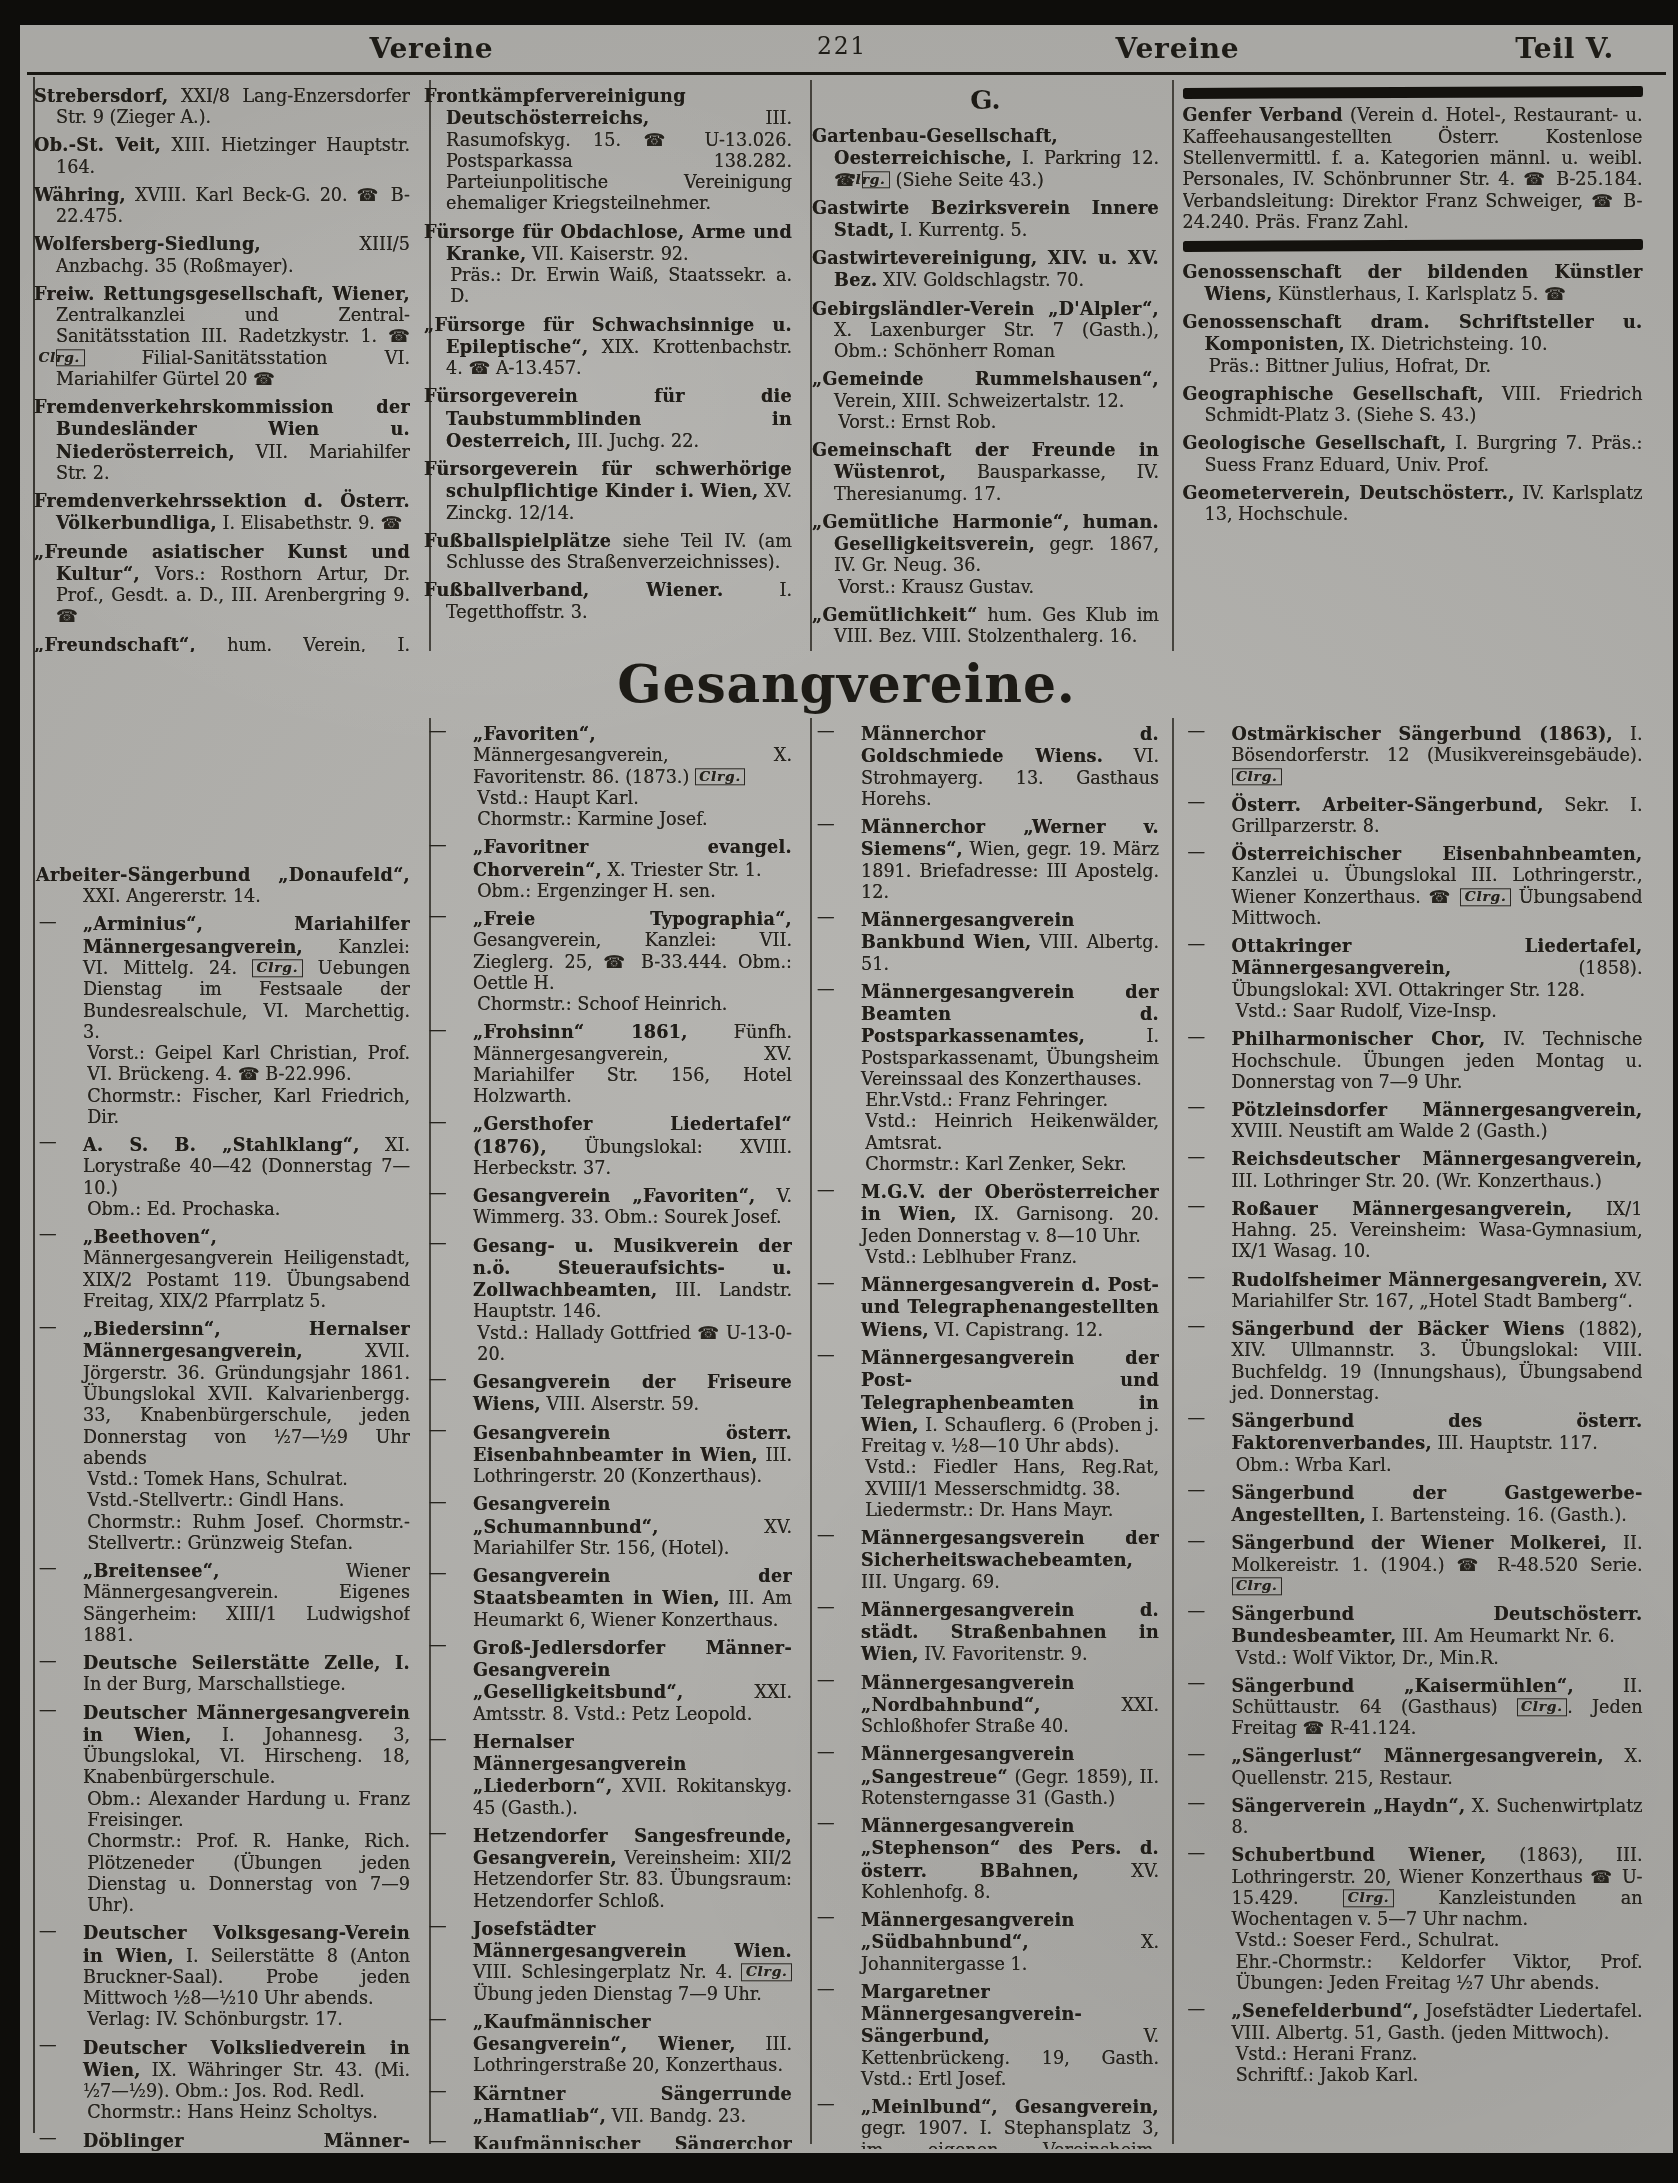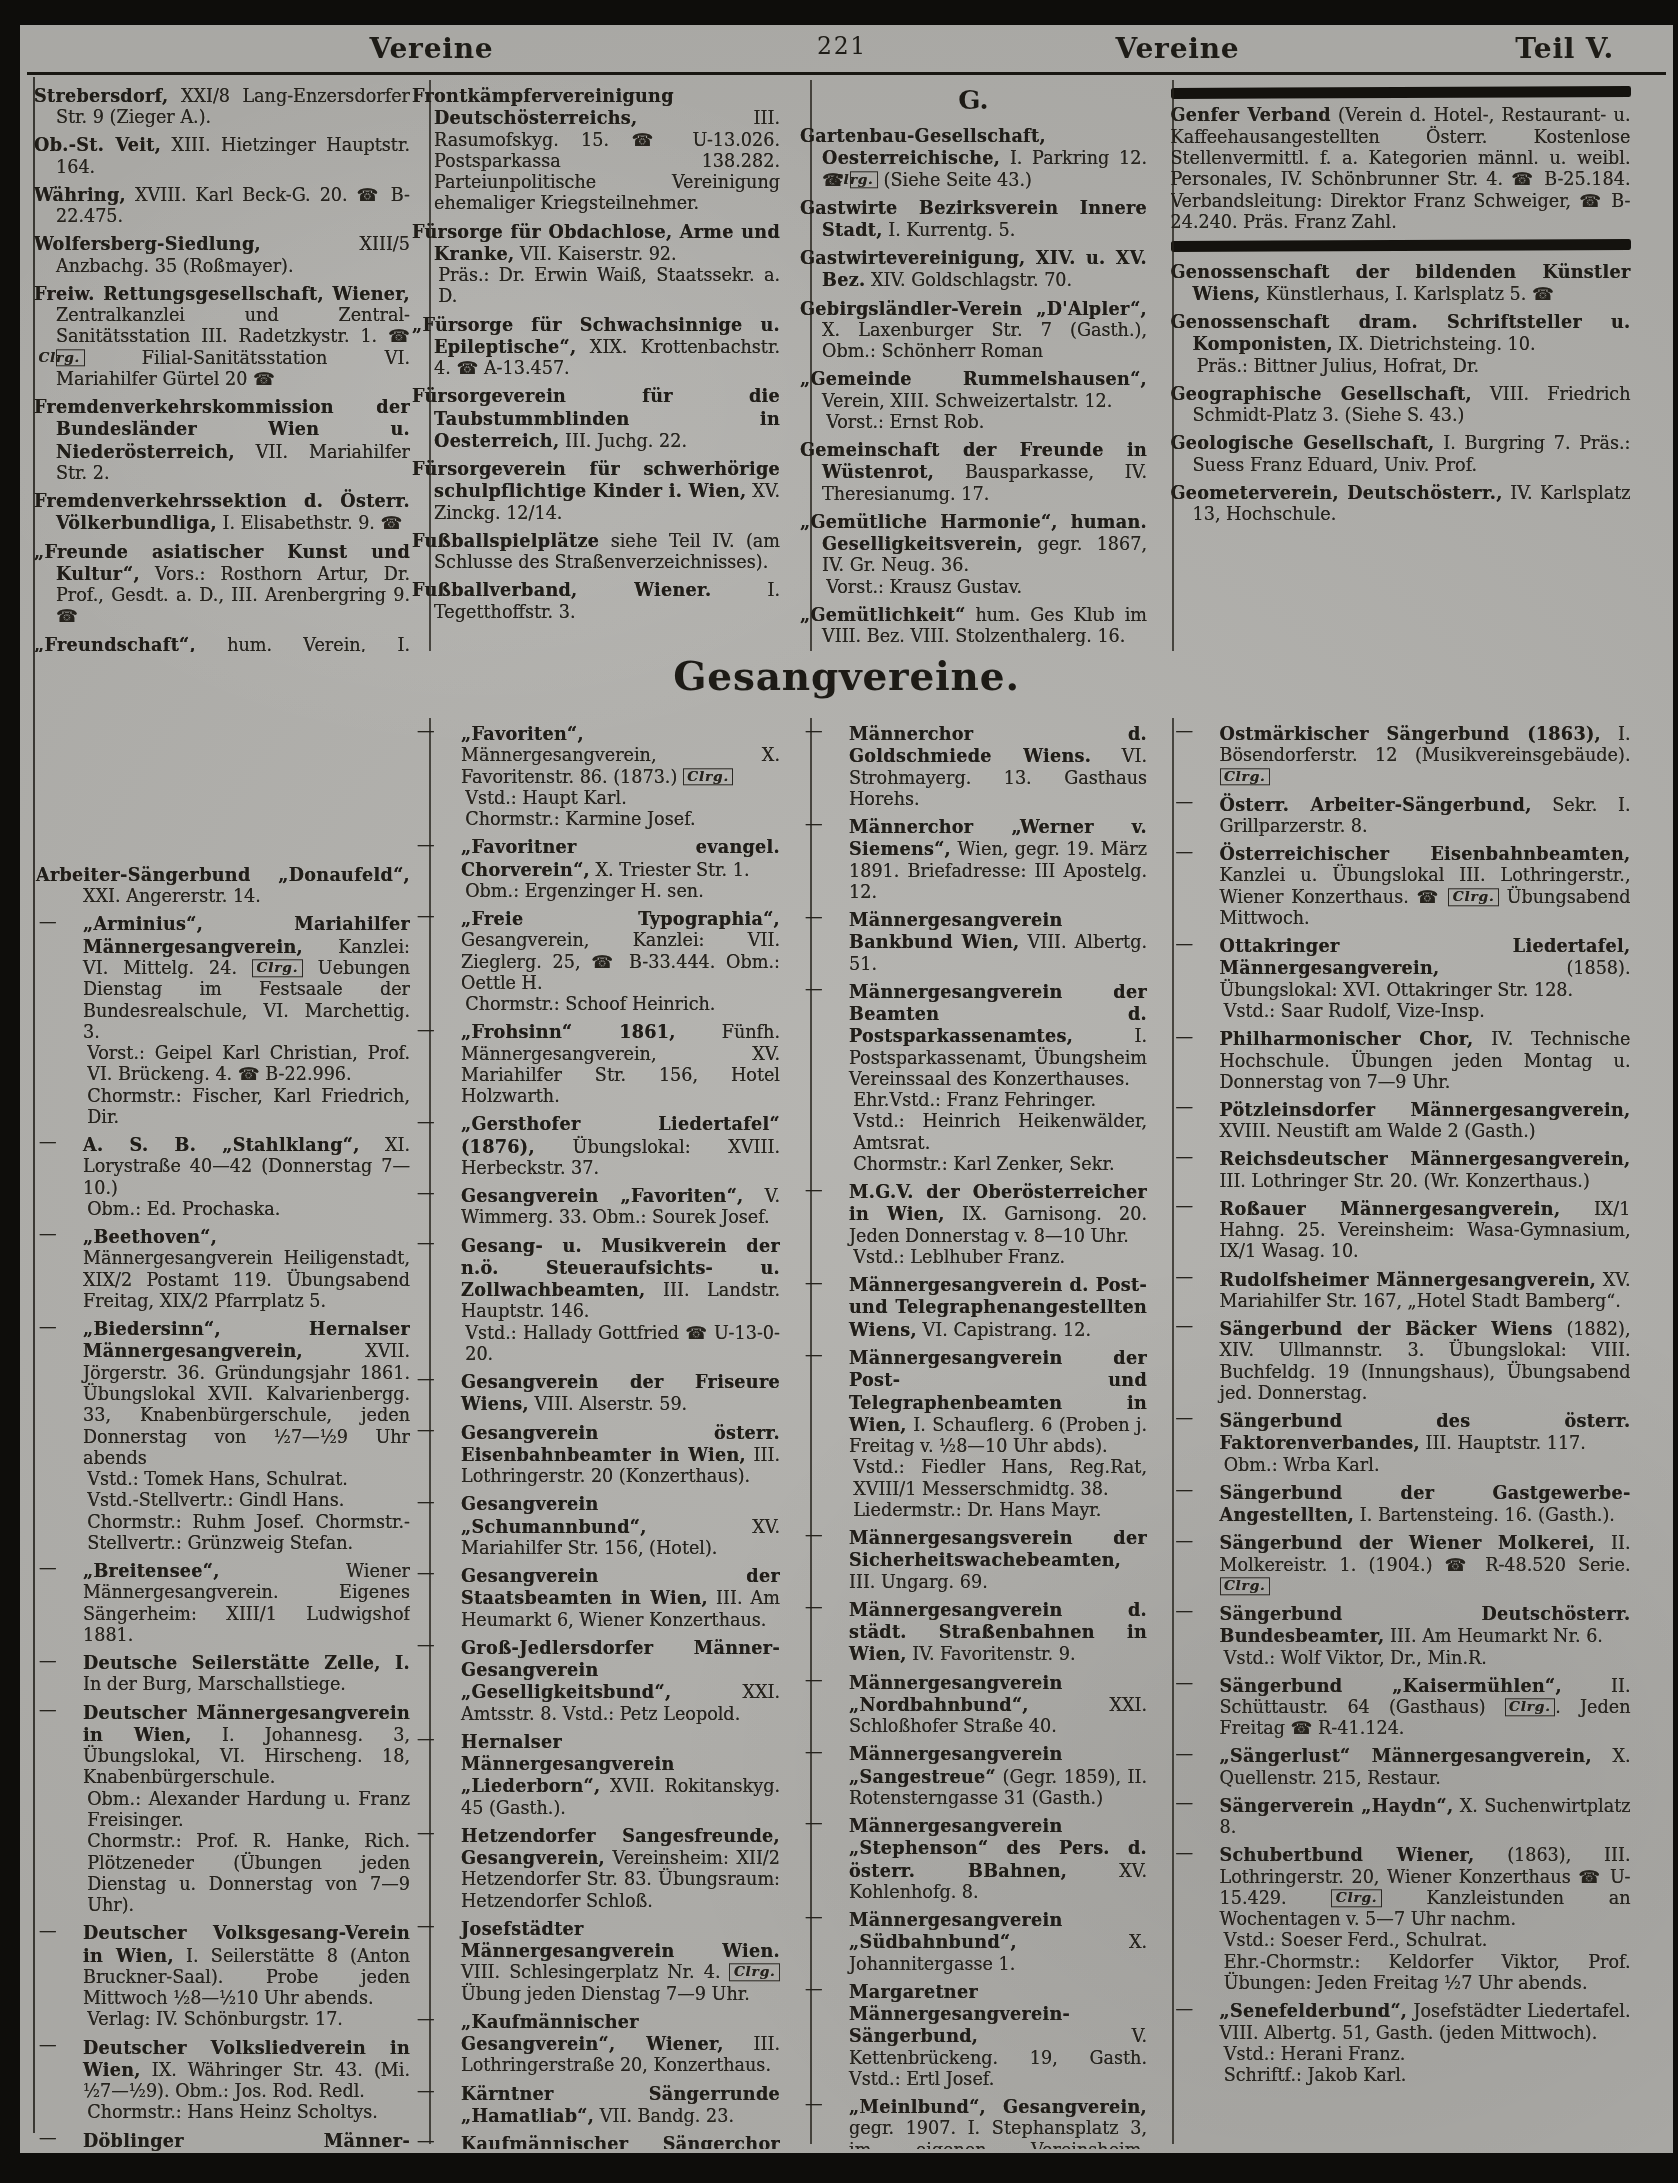--- a/index.html
+++ b/index.html
@@ -24,34 +24,34 @@
   .hdr.pn{left:755px;width:134px;text-align:center;font-weight:400;font-size:23.5px;letter-spacing:1.7px;}
   .hdr.t2{left:1082px;width:151px;text-align:center;}
   .hdr.t3{left:1426px;width:168px;text-align:right;}
   .hrule{position:absolute;left:6.7px;right:6.7px;top:47px;height:3.4px;background:#191712;}
 
   .cols{position:absolute;left:0;right:0;display:flex;align-items:flex-start;}
   .cols.topsec{top:60px;height:567px;}
   .cols.botsec{top:698px;height:1426px;}
   .col{overflow:hidden;height:100%;}
   .col:nth-child(1){width:376px;margin-left:14px;}
-  .col:nth-child(2){width:368px;margin-left:2px;}
+  .col:nth-child(2){width:368px;margin-left:14px;}
   .col:nth-child(3){width:347px;margin-left:20px;}
   .col:nth-child(4){width:460px;margin-left:23.5px;}
   .botsec .col:nth-child(1){padding-top:141px;}
 
   .vsep{position:absolute;width:1.7px;background:rgba(35,32,26,0.75);z-index:4;}
   .vsep.s1{left:409px;} .vsep.s2{left:790px;} .vsep.s3{left:1152px;}
   .vsep.top{top:55px;height:571px;}
   .vsep.bot{top:693px;height:1426px;}
   .edgeline{position:absolute;left:13.4px;top:52px;bottom:20px;width:1.7px;
     background:rgba(30,27,22,0.8);}
 
   .gesang{position:absolute;top:628px;left:0;width:100%;text-align:center;
-    font-size:39px;font-weight:700;color:#1d1b16;letter-spacing:0.8px;margin:0;}
+    font-size:52px;font-weight:700;color:#1d1b16;letter-spacing:0.8px;margin:0;}
 
   .letterhead{text-align:center;font-weight:700;font-size:26px;margin:0 0 10px 0;color:#1d1b16;}
 
   .entry{position:relative;margin:0 0 5.9px 0;text-align:justify;
     font-size:17.6px;line-height:1.21;text-shadow:0 0 0.6px rgba(38,35,29,0.75);}
   .topsec .entry{padding-left:22px;text-indent:-22px;}
   .botsec .entry{margin-left:49px;}
   .botsec .entry.nodash{text-indent:-47px;}
   .dash{position:absolute;left:-44px;top:-1.7px;font-weight:400;}
   .ename{font-weight:700;letter-spacing:0.3px;color:#201d18;}

